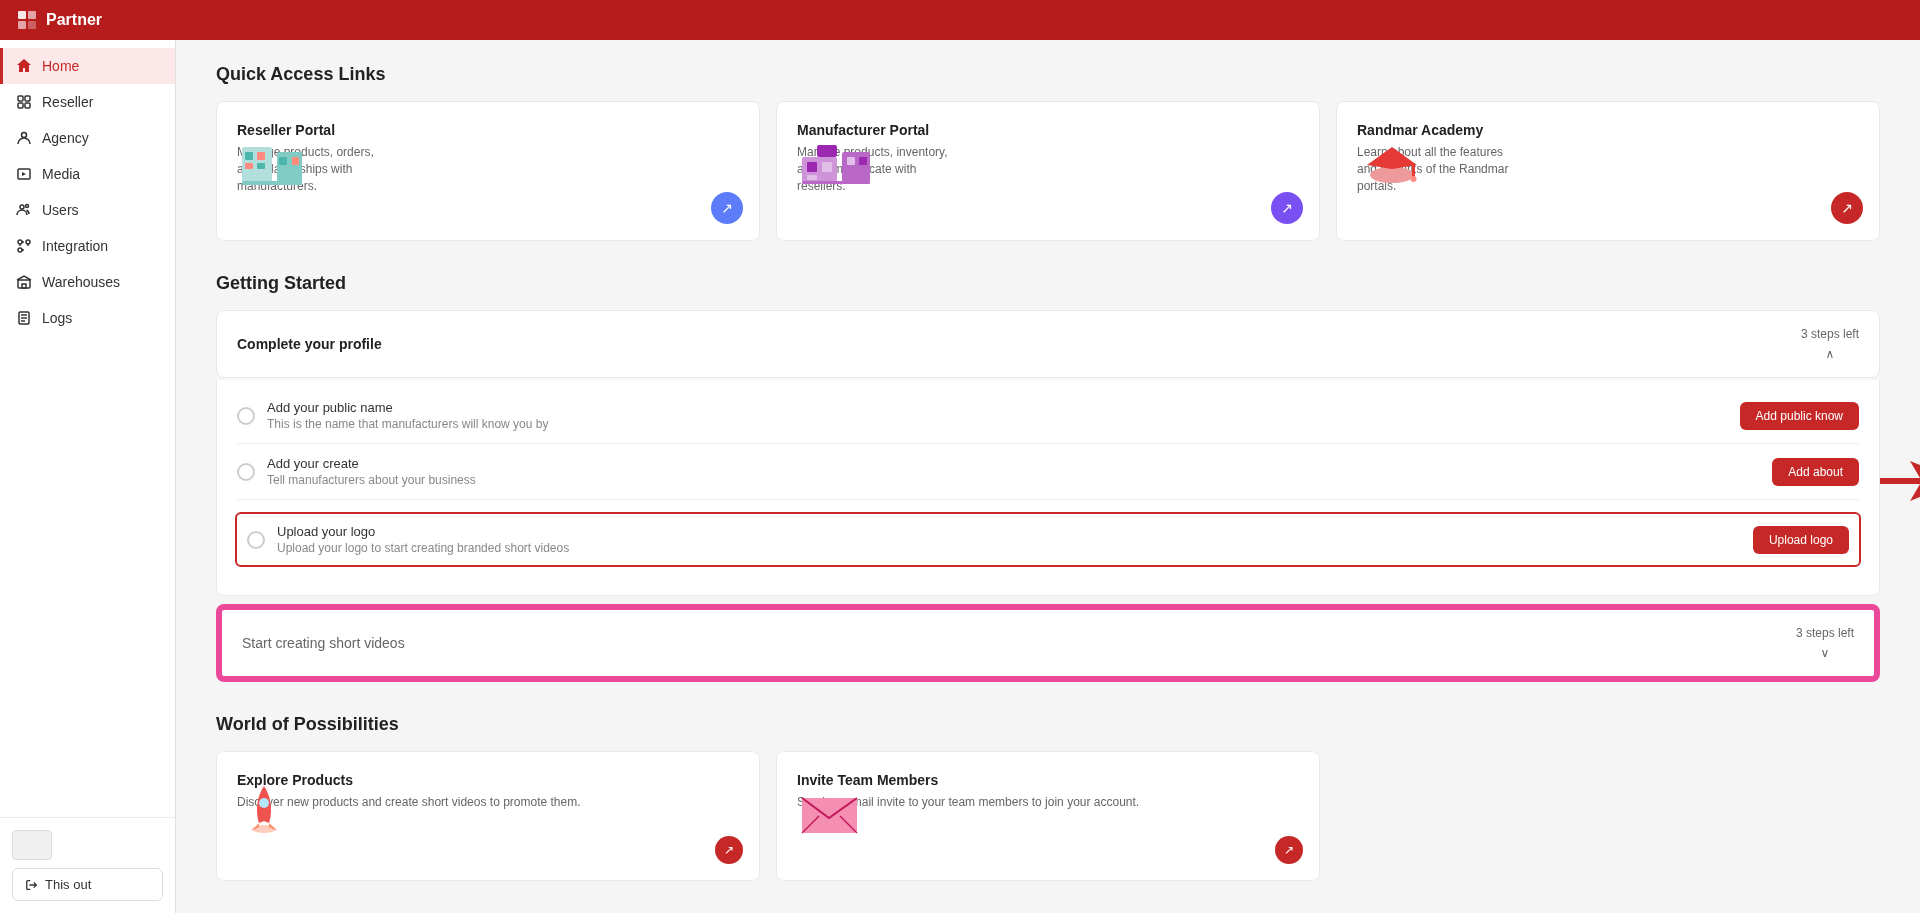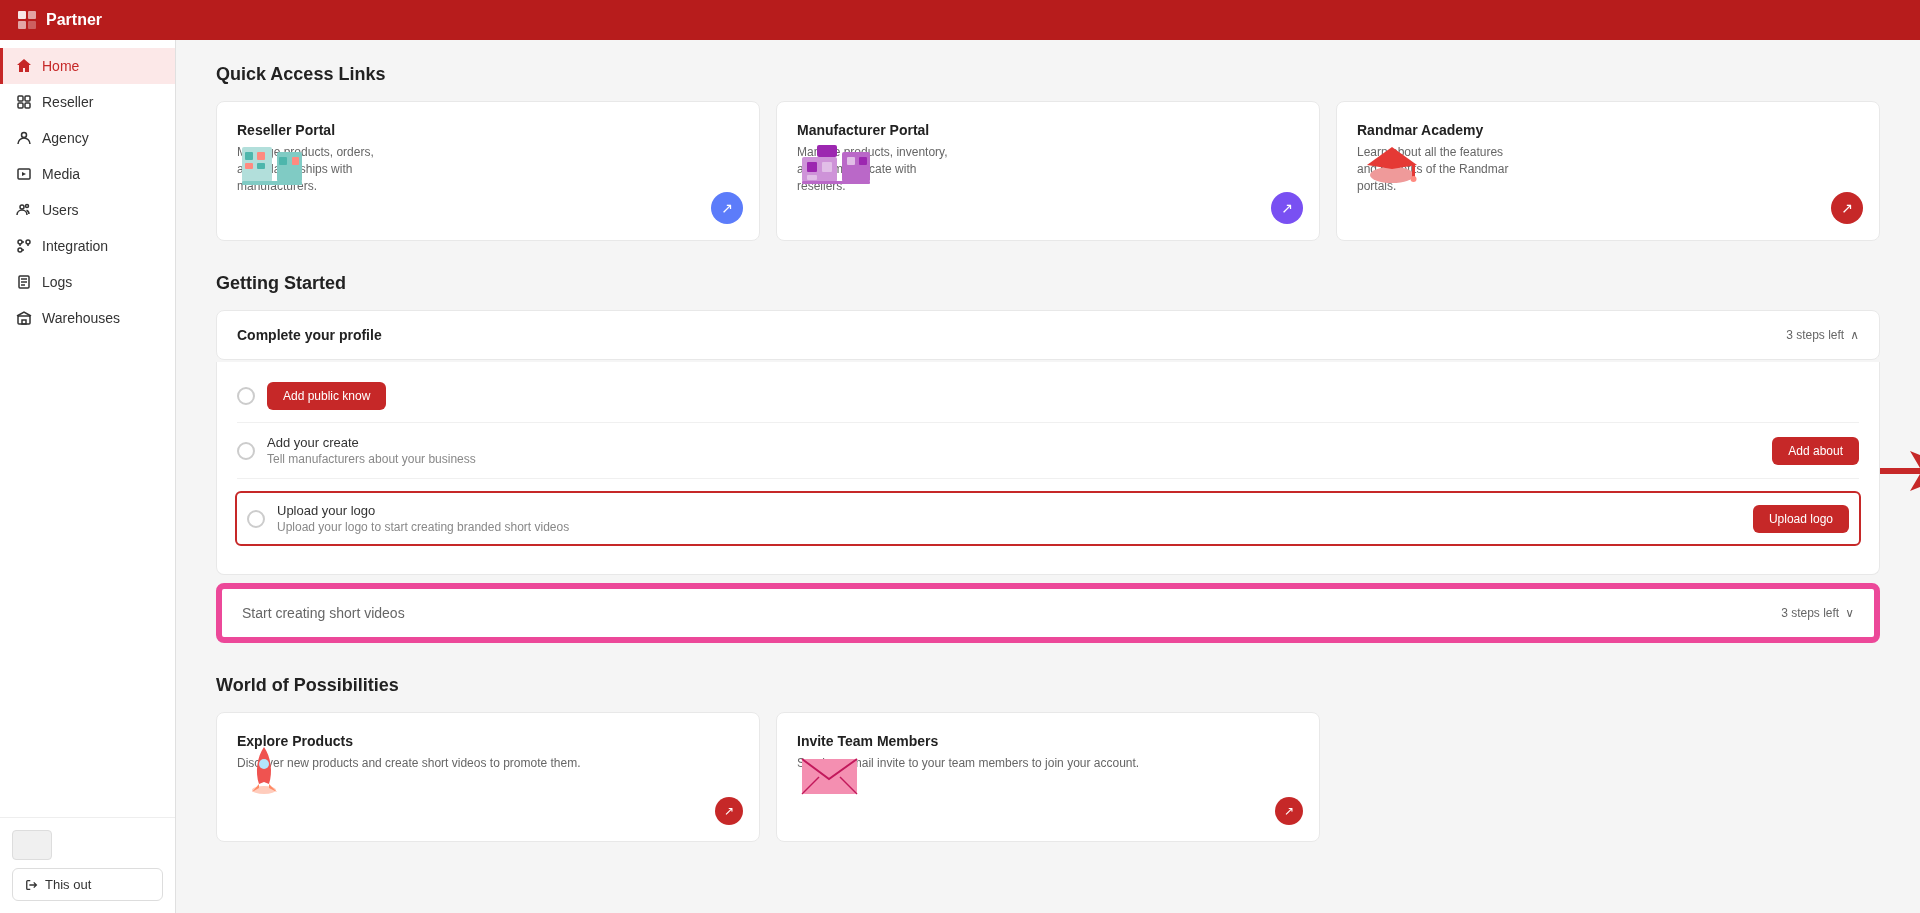--- a/index.html
+++ b/index.html
@@ -186,20 +186,21 @@
       font-size: 14px;
       font-weight: 600;
       color: #222;
     }
     .steps-left {
       font-size: 12px;
       color: #666;
       display: flex;
       align-items: center;
       gap: 6px;
+      flex-direction: column;
     }
     .profile-items-container {
       background: white;
       border: 1px solid #e8e8e8;
       border-top: none;
       border-radius: 0 0 8px 8px;
       padding: 8px 20px 16px;
     }
     .profile-item {
       display: flex;
@@ -381,35 +382,35 @@
           <circle cx="4" cy="4" r="2"></circle>
           <circle cx="12" cy="4" r="2"></circle>
           <circle cx="4" cy="12" r="2"></circle>
           <path d="M6 4h2M6 12h2M4 6v2M12 6v2"></path>
         </svg>
         <span>Integration</span>
       </div>
 
       <div class="sidebar-item">
         <svg viewBox="0 0 16 16" fill="none" stroke="currentColor" stroke-width="1.5">
+          <rect x="2" y="6" width="12" height="8" rx="1"></rect>
+          <path d="M1 6l7-4 7 4"></path>
+          <rect x="6" y="10" width="4" height="4"></rect>
+        </svg>
+        <span>Warehouses</span>
+      </div>
+
+      <div class="sidebar-item">
+        <svg viewBox="0 0 16 16" fill="none" stroke="currentColor" stroke-width="1.5">
           <rect x="3" y="2" width="10" height="12" rx="1"></rect>
           <line x1="5" y1="5" x2="11" y2="5"></line>
           <line x1="5" y1="8" x2="11" y2="8"></line>
           <line x1="5" y1="11" x2="9" y2="11"></line>
         </svg>
         <span>Logs</span>
-      </div>
-
-      <div class="sidebar-item">
-        <svg viewBox="0 0 16 16" fill="none" stroke="currentColor" stroke-width="1.5">
-          <rect x="2" y="6" width="12" height="8" rx="1"></rect>
-          <path d="M1 6l7-4 7 4"></path>
-          <rect x="6" y="10" width="4" height="4"></rect>
-        </svg>
-        <span>Warehouses</span>
       </div>
 
     </nav>
 
     <div class="sidebar-bottom">
       <div class="user-avatar"></div>
       <button class="signout-btn">
         <svg width="14" height="14" viewBox="0 0 16 16" fill="none" stroke="currentColor" stroke-width="1.5">
           <path d="M6 3H3a1 1 0 00-1 1v8a1 1 0 001 1h3"></path>
           <path d="M10 5l3 3-3 3M5 8h8"></path>
@@ -499,20 +500,24 @@
               <span>3 steps left</span>
               <span class="chevron-up"></span>
             </div>
           </div>
         </div>
 
         <div class="profile-items-container">
 
           <div class="profile-item">
             <div class="profile-item-radio"></div>
+            <div class="profile-item-text">
+              <div class="profile-item-label">Add your public name</div>
+              <div class="profile-item-sublabel">This is the name that manufacturers will know you by</div>
+            </div>
             <button class="profile-item-btn">Add public know</button>
           </div>
 
           <div class="profile-item">
             <div class="profile-item-radio"></div>
             <div class="profile-item-text">
               <div class="profile-item-label">Add your create</div>
               <div class="profile-item-sublabel">Tell manufacturers about your business</div>
             </div>
             <button class="profile-item-btn">Add about</button>

